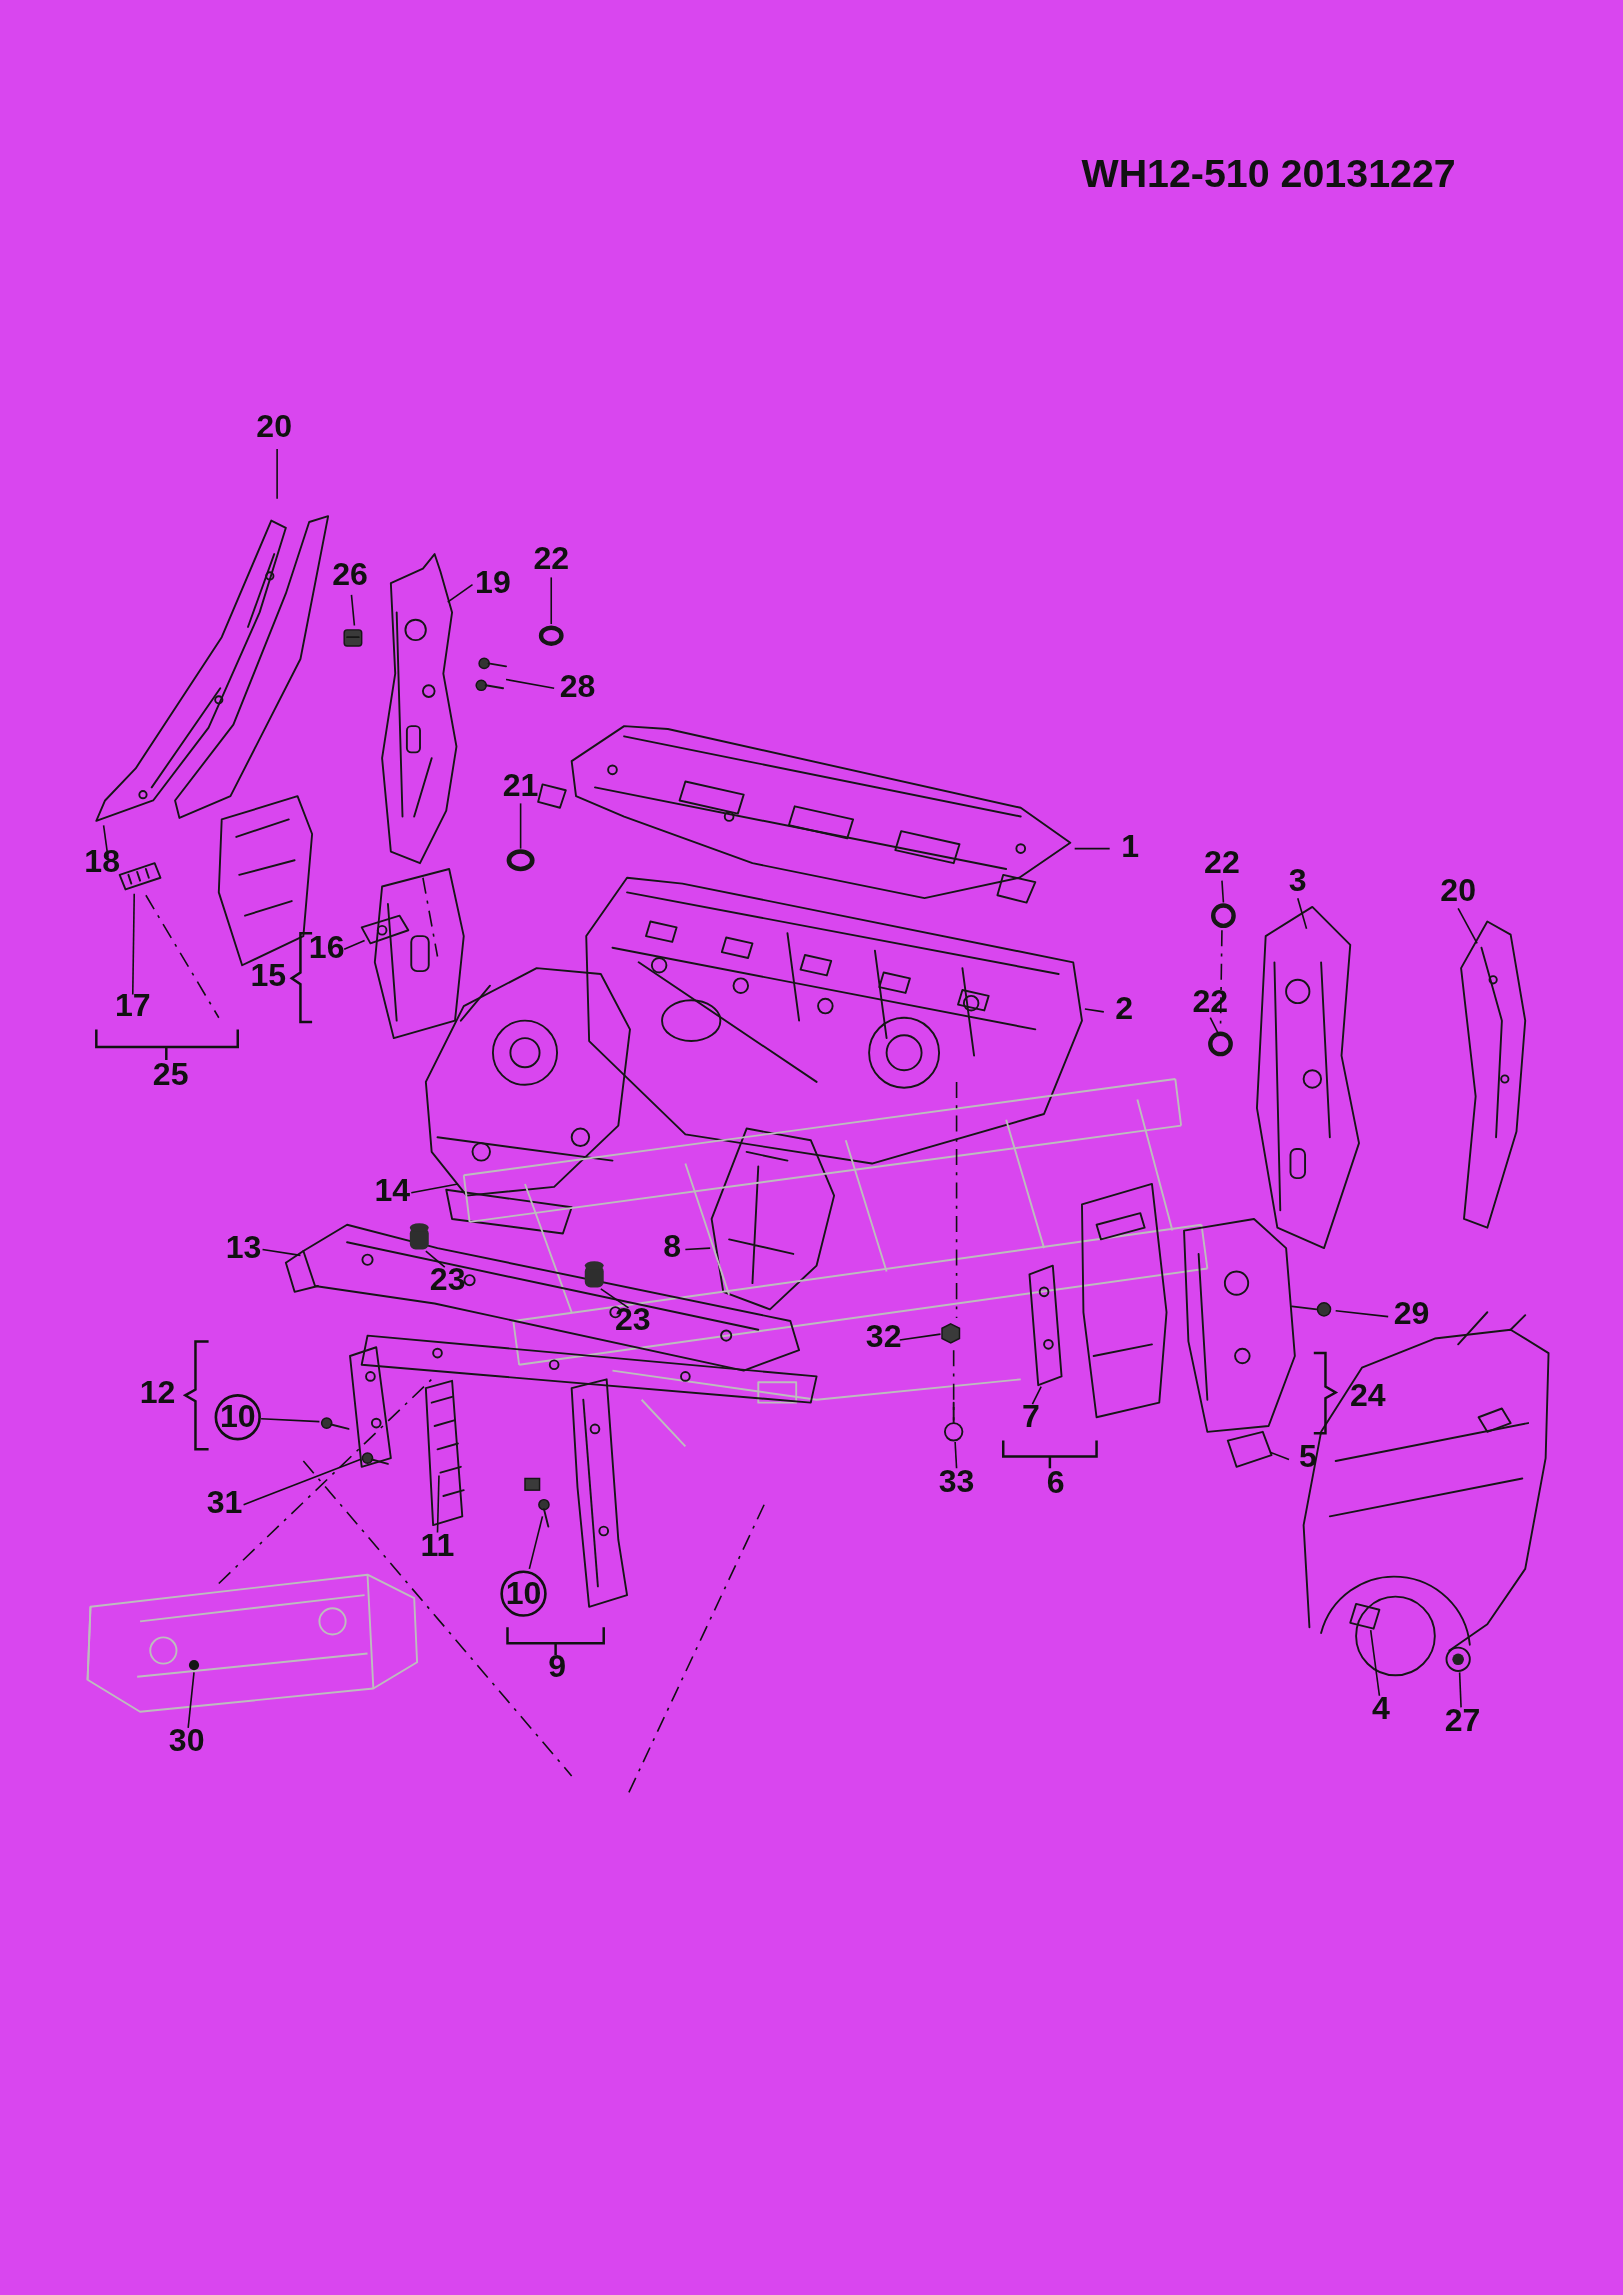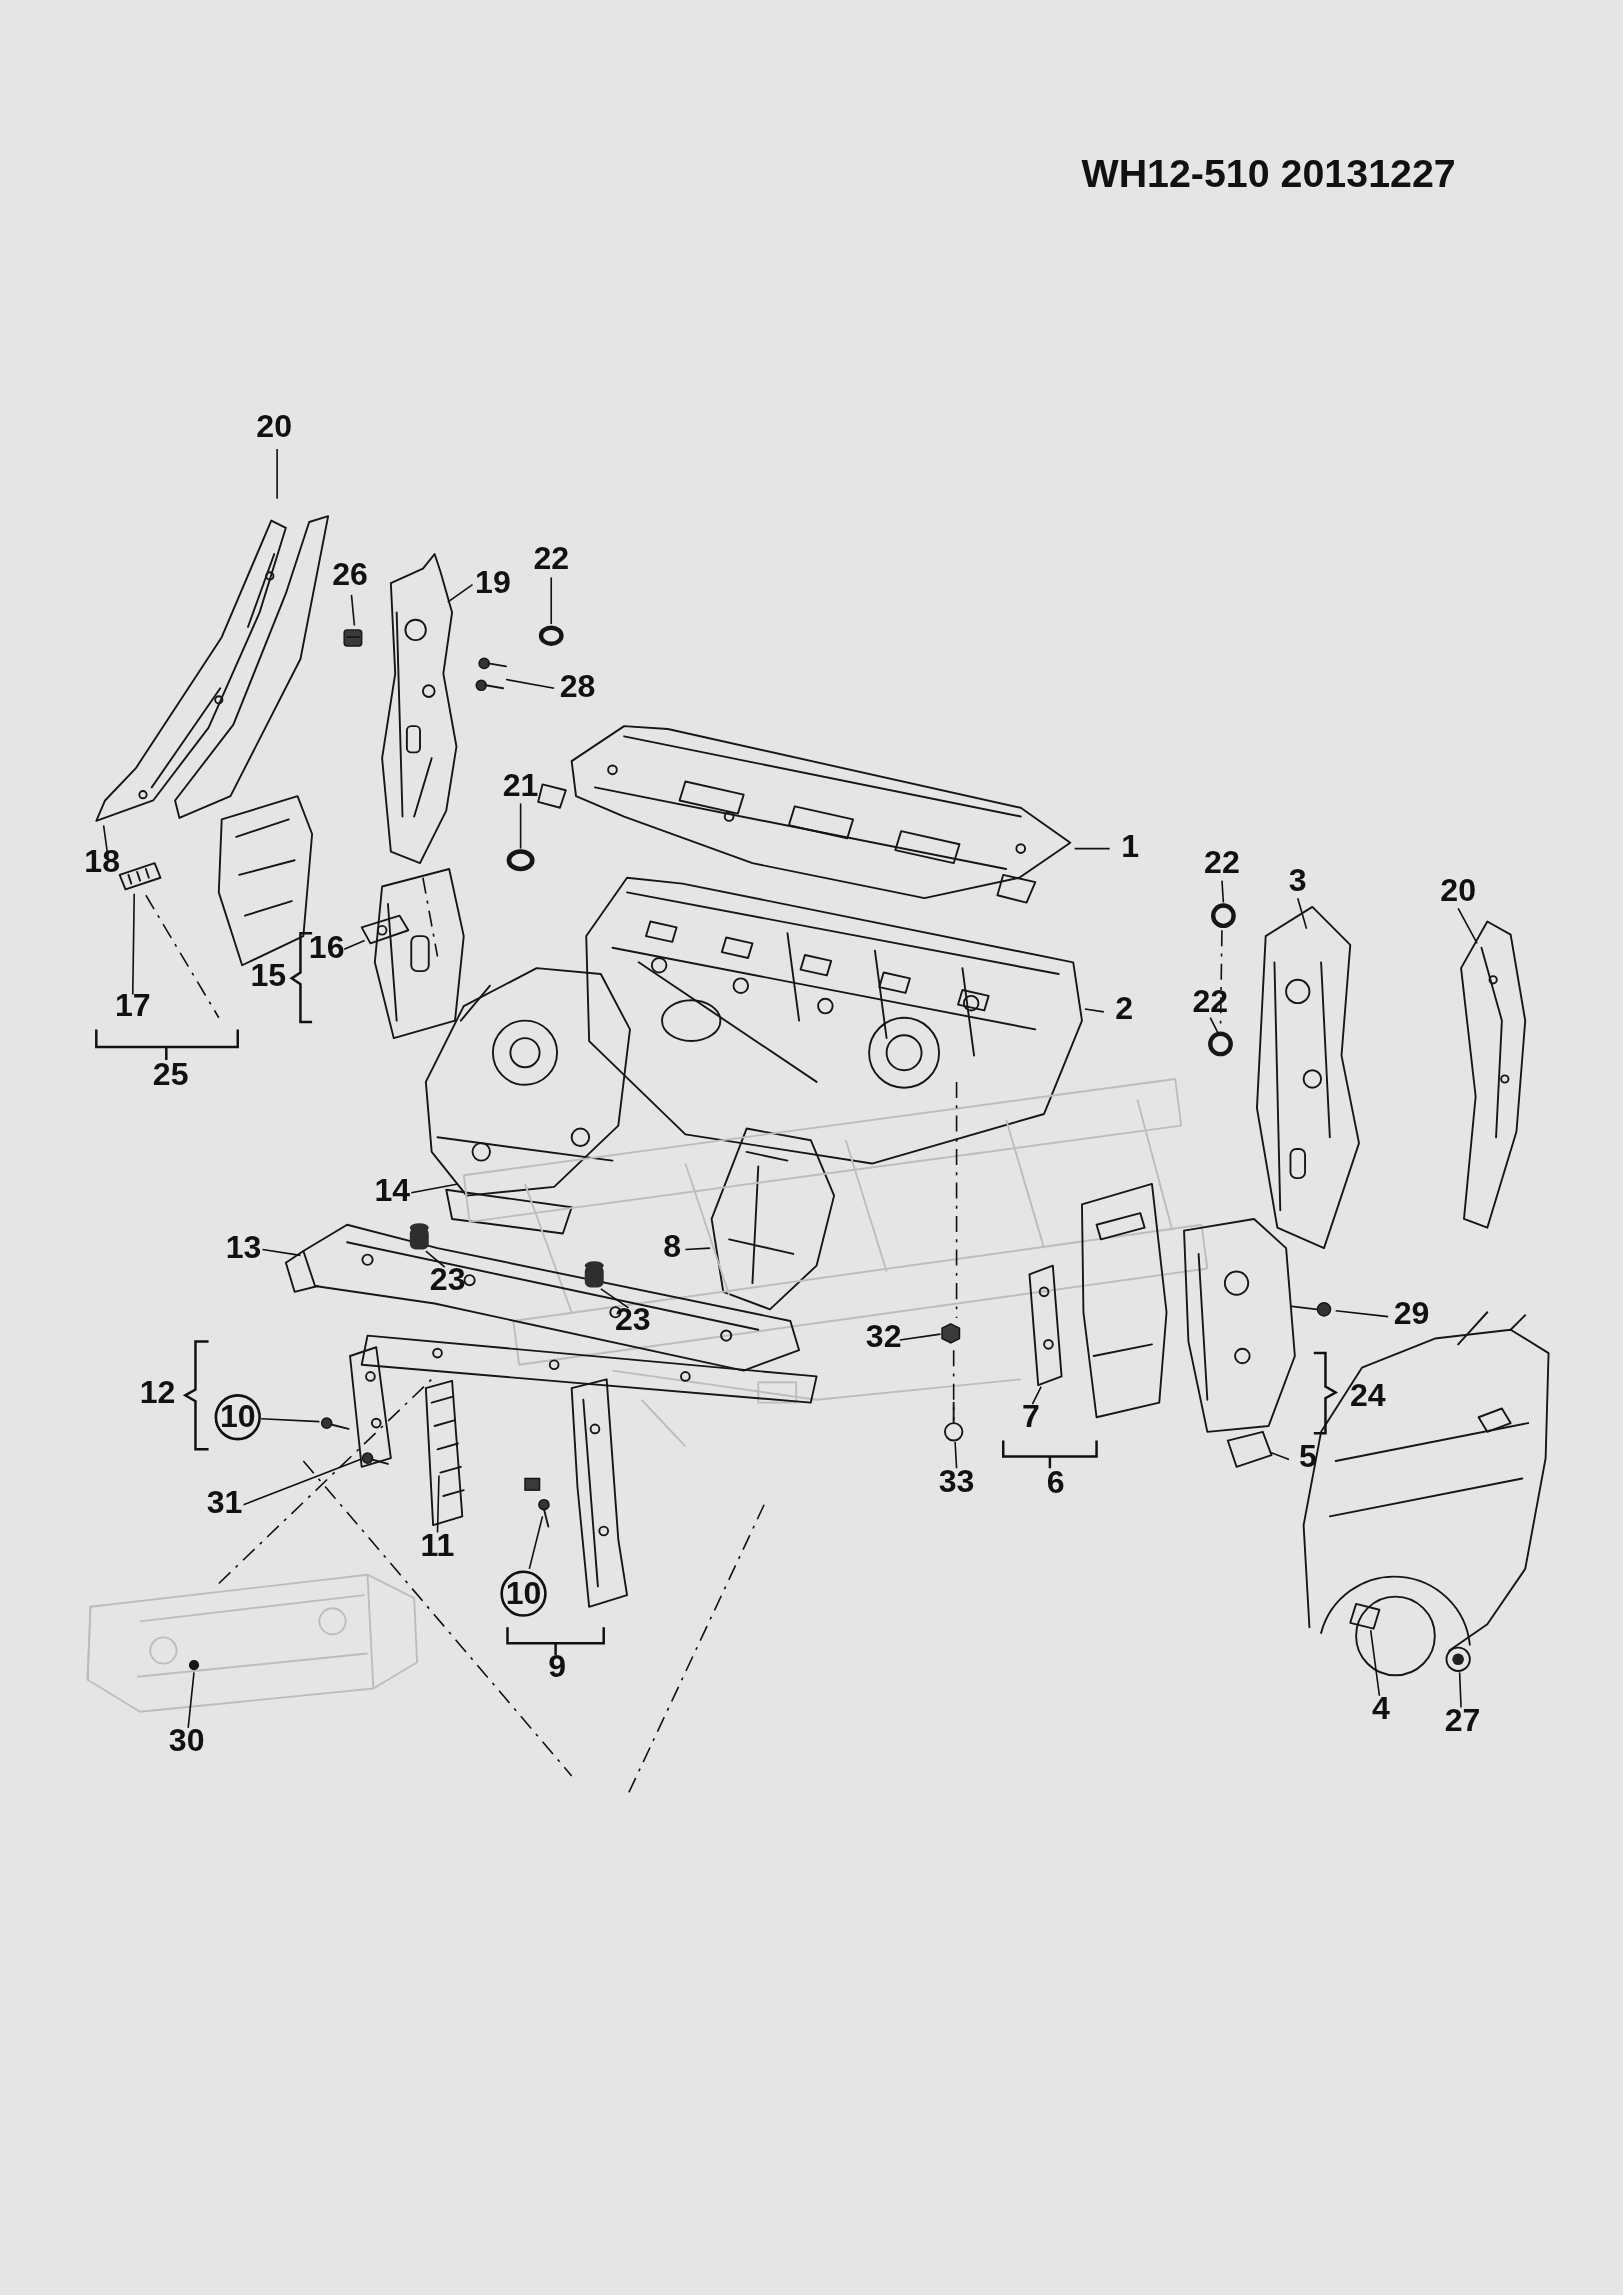--- a/index.html
+++ b/index.html
@@ -1,16 +1,16 @@
 <!DOCTYPE html>
 <html style="font-size:10.5px"><head>
 <meta charset="utf-8">
 <style>
   html,body{margin:0;padding:0;background:#ffffff;}
-  .page{width:1623px;height:2295px;background:#e5e5e5;position:relative;overflow:hidden;}
+  .page{width:1623px;height:2295px;background:#d946ef;position:relative;overflow:hidden;}
   svg{display:block;}
   .ink{stroke:#161616;fill:none;stroke-width:1.3;stroke-linejoin:round;stroke-linecap:round;}
   .faded{stroke:#bdbdbd;fill:none;stroke-width:1.3;stroke-linejoin:round;}
   .leader{stroke:#111;stroke-width:1.1;fill:none;}
   .dashdot{stroke:#111;stroke-width:1.1;fill:none;stroke-dasharray:11 5 2 5;}
   .bracket{stroke:#111;stroke-width:1.7;fill:none;}
   .callout-text{font-family:"Liberation Sans",sans-serif;font-weight:bold;font-size:22px;fill:#111;text-anchor:middle;}
   .callout-circle{fill:none;stroke:#111;stroke-width:1.8;}
   .header-text{font-family:"Liberation Sans",sans-serif;font-weight:bold;font-size:27px;fill:#111;text-anchor:middle;}
 </style>

